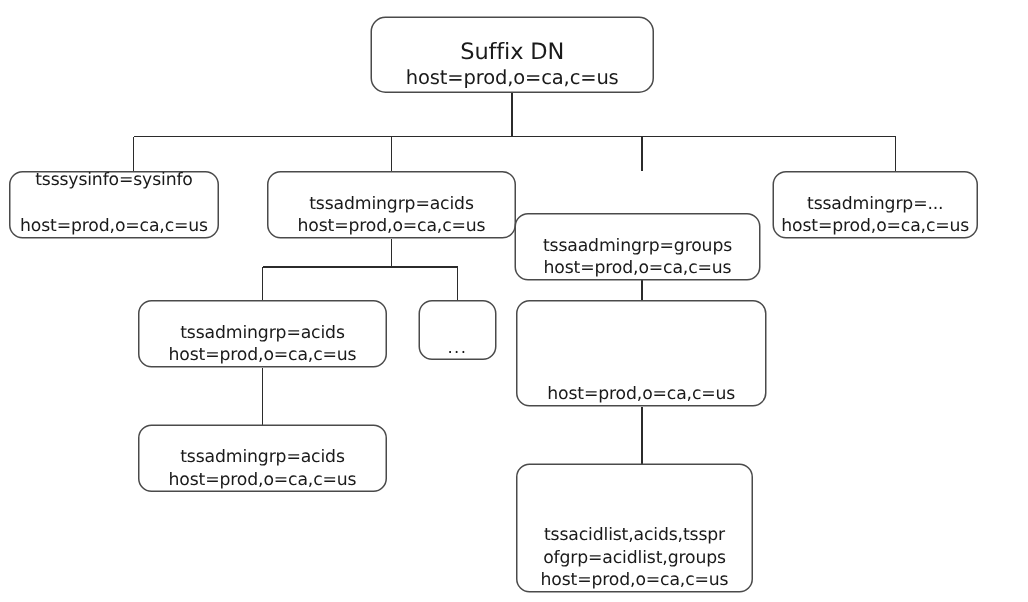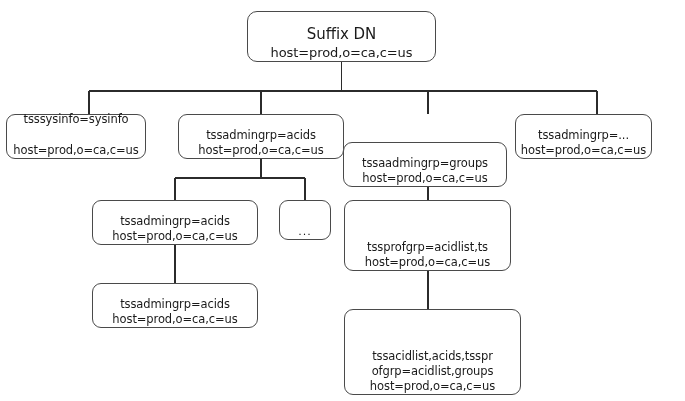--- a/index.html
+++ b/index.html
@@ -117,28 +117,27 @@
   <div class="node" style="left:92px; top:200px; width:166px; height:45px;">
     <span class="ln">tssadmingrp=acids</span>
     <span class="ln">host=prod,o=ca,c=us</span>
   </div>
 
   <div class="node ellipsis" style="left:279px; top:200px; width:52px; height:40px;">
     <span class="ln">...</span>
   </div>
 
   <div class="node" style="left:344px; top:200px; width:167px; height:71px;">
-    <span class="ln">tssprofgrp=acidlist,ts</span>
     <span class="ln">host=prod,o=ca,c=us</span>
   </div>
 
   <div class="node" style="left:92px; top:283px; width:166px; height:45px;">
     <span class="ln">tssadmingrp=acids</span>
     <span class="ln">host=prod,o=ca,c=us</span>
   </div>
 
-  <div class="node" style="left:344px; top:309px; width:177px; height:86px;">
+  <div class="node" style="left:344px; top:309px; width:158px; height:86px;">
     <span class="ln">tssacidlist,acids,tsspr</span>
     <span class="ln">ofgrp=acidlist,groups</span>
     <span class="ln">host=prod,o=ca,c=us</span>
   </div>
 
 </div>
 
 </body></html>

